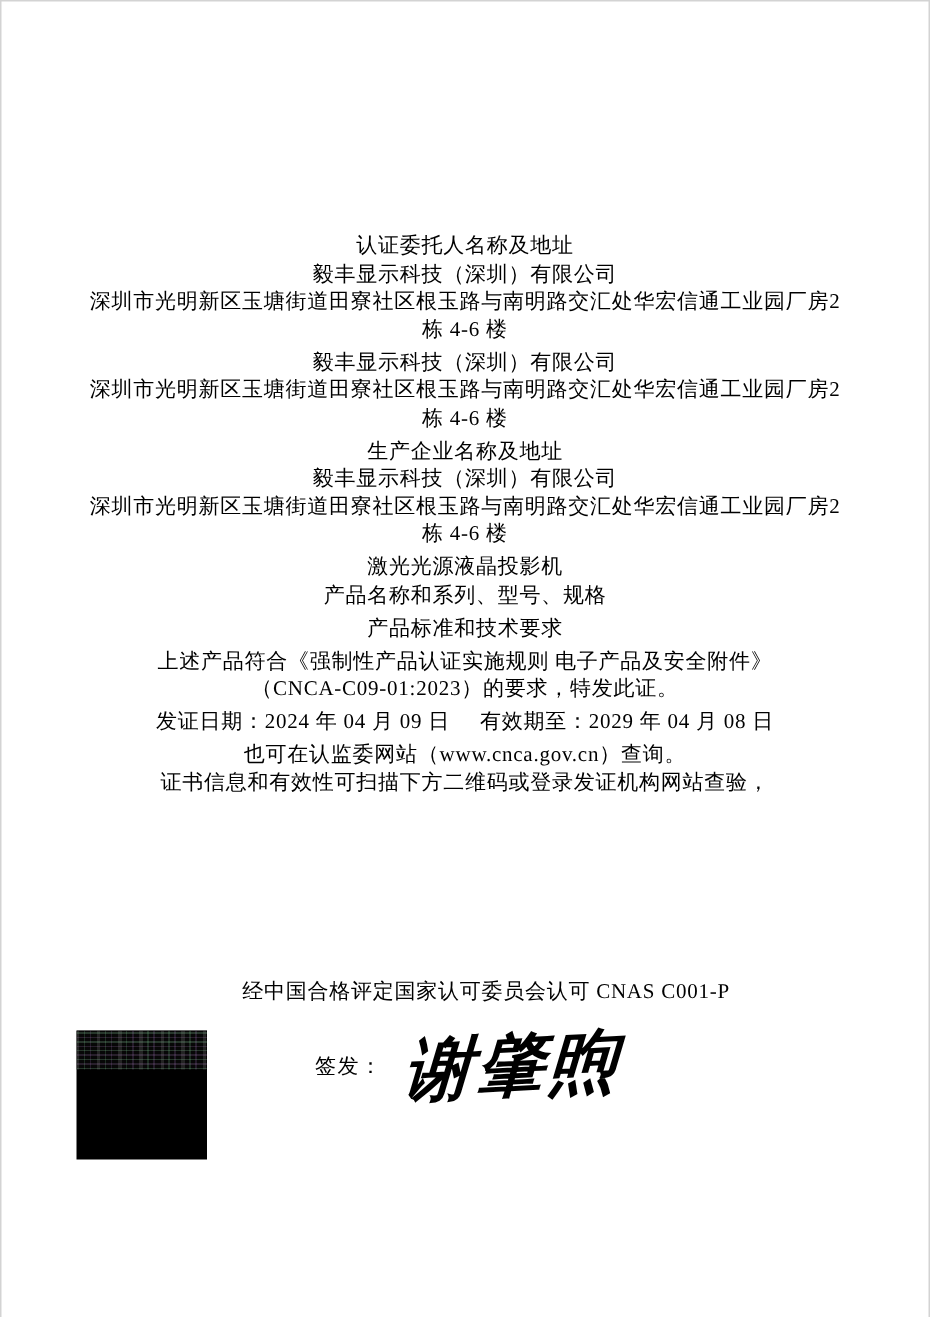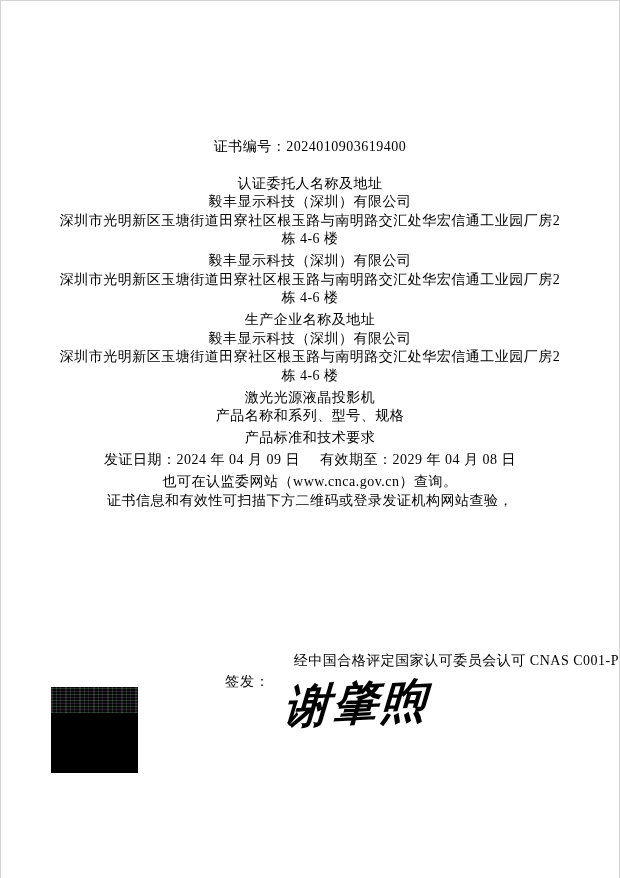--- a/index.html
+++ b/index.html
@@ -23,57 +23,54 @@
     letter-spacing: 0.5px;
   }
   .line { white-space: nowrap; }
   .block { margin-top: 3.5px; }
   .block.first { margin-top: 18px; }
   .num { letter-spacing: 0.5px; }
   .std-line { letter-spacing: 0; }
   .date-line .gap { display: inline-block; width: 20px; }
   .accreditation {
     position: absolute; top: 651px; left: 0; right: 0;
-    text-align: right; font-size: 14px; letter-spacing: 0.5px; padding-left: 28px;
+    text-align: center; font-size: 14px; letter-spacing: 0.5px; padding-left: 28px;
   }
   .qr-block {
     position: absolute; left: 50px; top: 686px;
     width: 87px; height: 86px;
     background: #000000; overflow: hidden;
   }
   .qr-noise {
     width: 100%; height: 26px;
     background-color: #070707;
     background-image:
       repeating-linear-gradient(0deg, rgba(150,220,170,0.22) 0 1px, rgba(0,0,0,0) 1px 3px, rgba(190,140,210,0.18) 3px 4px, rgba(0,0,0,0) 4px 6px),
       repeating-linear-gradient(90deg, rgba(200,200,200,0.15) 0 2px, rgba(0,0,0,0) 2px 5px, rgba(120,200,140,0.2) 5px 6px, rgba(0,0,0,0) 6px 9px, rgba(170,120,200,0.18) 9px 10px, rgba(0,0,0,0) 10px 14px);
   }
   .sign-row {
-    position: absolute; left: 224px; top: 672px; height: 76px;
-    display: flex; align-items: flex-start;
+    position: absolute; left: 209px; top: 672px; height: 76px;
+    display: flex; align-items: center;
   }
   .sign-label { font-size: 14px; letter-spacing: 1px; }
   .sign-name {
     display: inline-block; margin-left: 14px;
     font-size: 46px; font-weight: 600;
     transform: rotate(-3deg) skewX(-6deg);
     letter-spacing: 2px;
     font-style: italic;
   }
 </style>
 </head>
 <body>
 
 <div class="page">
 
   <div class="content">
 
-    <div class="line">
-      <span>证书编号：</span><span class="num">2024010903619400</span>
-    </div>
 
     <div class="block first">
       <div class="line">认证委托人名称及地址</div>
       <div class="line">毅丰显示科技（深圳）有限公司</div>
       <div class="line">深圳市光明新区玉塘街道田寮社区根玉路与南明路交汇处华宏信通工业园厂房2</div>
       <div class="line">栋 4-6 楼</div>
     </div>
 
     <div class="block">
       <div class="line">毅丰显示科技（深圳）有限公司</div>
@@ -90,20 +87,24 @@
 
     <div class="block">
       <div class="line">激光光源液晶投影机</div>
       <div class="line">产品名称和系列、型号、规格</div>
     </div>
 
     <div class="block">
       <div class="line">产品标准和技术要求</div>
     </div>
 
+    <div class="block">
+      <div class="line">上述产品符合《强制性产品认证实施规则 电子产品及安全附件》</div>
+      <div class="line">（CNCA-C09-01:2023）的要求，特发此证。</div>
+    </div>
 
     <div class="block date-line">
       <span>发证日期：</span><span>2024 年 04 月 09 日</span><span class="gap"></span><span>有效期至：</span><span>2029 年 04 月 08 日</span>
     </div>
 
     <div class="block">
       <div class="line">也可在认监委网站（www.cnca.gov.cn）查询。</div>
       <div class="line">证书信息和有效性可扫描下方二维码或登录发证机构网站查验，</div>
     </div>
 

